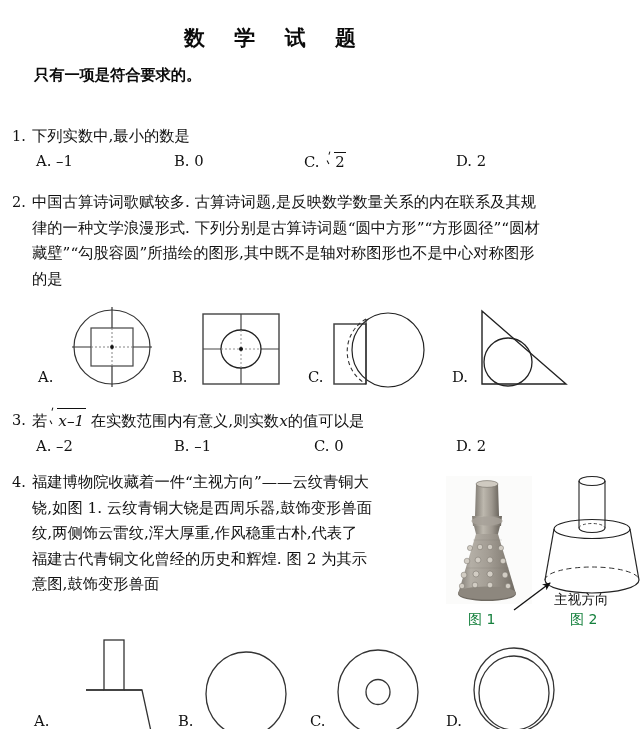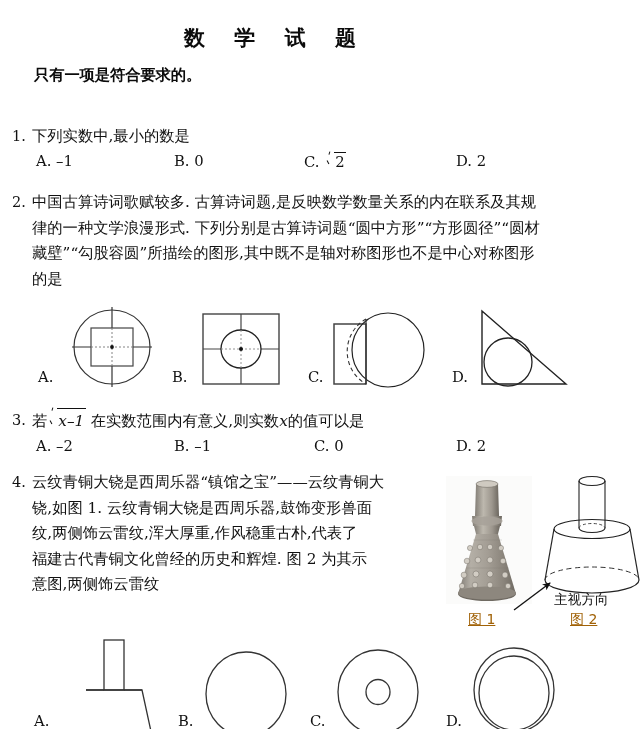--- a/index.html
+++ b/index.html
@@ -150,22 +150,21 @@
   
   .photo-wrap {
     position: absolute;
     overflow: hidden;
   }
   .cap {
     position: absolute;
     font-size: 14.5px;
     font-family: "DejaVu Serif", "Liberation Serif", serif;
     white-space: nowrap;
-    color: #a16207;
-    text-decoration: underline;
+    color: #15803d;
   }
   .cap-cn {
     font-family: "DejaVu Sans", "Liberation Sans", sans-serif;
     font-size: 14px;
   }
   .dir-label {
     position: absolute;
     font-size: 13.5px;
     font-family: "DejaVu Sans", "Liberation Sans", sans-serif;
     white-space: nowrap;
@@ -281,25 +280,25 @@
     </span>
     <span class="opt" style="left:456px;">
       <span class="opt-letter">D.</span>
       <span>2</span>
     </span>
   </div>
 
   <div class="q" style="left:12px; top:470px;">
     <span class="q-num" style="left:0; top:0;">4.</span>
     <span class="q-body" style="left:20px; top:0;">
-      <span class="q-line">云纹青铜大铙是西周乐器“镇馆之宝”——云纹青铜大</span>
+      <span class="q-line">福建博物院收藏着一件“主视方向”——云纹青铜大</span>
       <span class="q-line">铙,如图 1. 云纹青铜大铙是西周乐器,鼓饰变形兽面</span>
       <span class="q-line">纹,两侧饰云雷纹,浑大厚重,作风稳重古朴,代表了</span>
       <span class="q-line">福建古代青铜文化曾经的历史和辉煌. 图 2 为其示</span>
-      <span class="q-line">意图,两侧饰云雷纹</span>
+      <span class="q-line">意图,鼓饰变形兽面</span>
     </span>
   </div>
 
   <div class="photo-wrap" style="left:446px; top:476px; width:86px; height:128px;">
     <svg width="86" height="128" viewBox="0 0 86 128">
       <defs>
         <linearGradient id="bronzeBody" x1="0" y1="0" x2="1" y2="0">
           <stop offset="0%" stop-color="#7c7770"></stop>
           <stop offset="22%" stop-color="#b4afa6"></stop>
           <stop offset="52%" stop-color="#a39d94"></stop>

